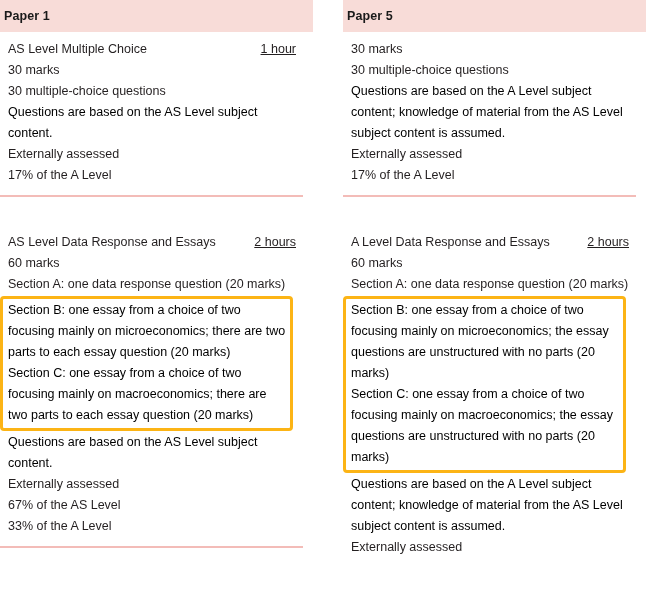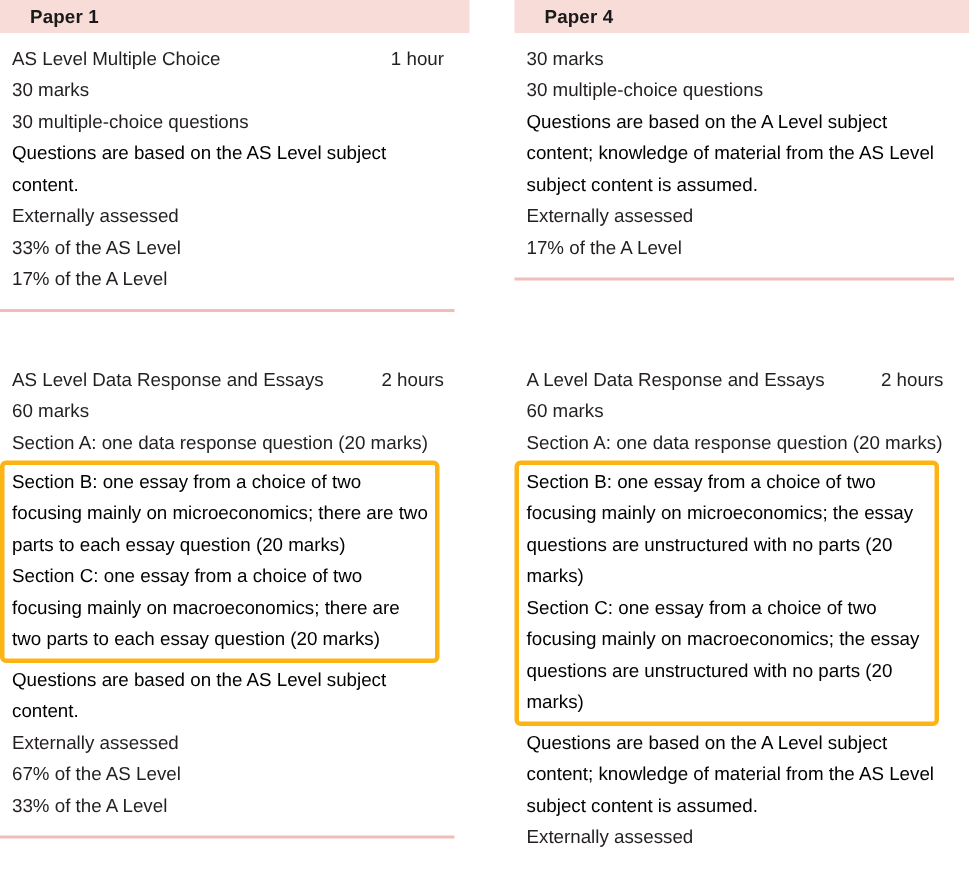--- a/index.html
+++ b/index.html
@@ -24,24 +24,24 @@
   }
 
   .spacer-col { width: 30px; }
 
   .paper-card {
     position: relative;
   }
 
   .paper-header {
     background: #f8dcd8;
-    height: 22px;
+    height: 32px;
     display: flex;
     align-items: center;
-    padding: 0 0 0 20px;
+    padding: 0 0 0 4px;
     box-sizing: border-box;
   }
   .paper-header .ptitle {
     font-size: 12.5px;
     font-weight: bold;
     color: #1a1a1a;
     letter-spacing: 0.1px;
   }
 
   .paper-body {
@@ -57,20 +57,21 @@
 
   .line-split {
     display: flex;
     justify-content: space-between;
     align-items: center;
     padding-right: 17px;
   }
   .line-split .dur {
     white-space: nowrap;
     padding-left: 12px;
+    text-decoration: underline;
   }
 
   .para {
     font-size: 12.5px;
     line-height: 21px;
     padding: 0 8px 0 8px;
     color: #000000;
   }
 
   .highlight-box {
@@ -106,31 +107,30 @@
     </div>
     <div class="paper-body">
       <div class="line line-split">
         <span>AS Level Multiple Choice</span>
         <span class="dur">1 hour</span>
       </div>
       <div class="line">30 marks</div>
       <div class="line">30 multiple-choice questions</div>
       <div class="para">Questions are based on the AS Level subject content.</div>
       <div class="line">Externally assessed</div>
-      <div class="line">33% of the AS Level</div>
       <div class="line">17% of the A Level</div>
       <div class="divider"></div>
     </div>
   </div>
 
   <div class="spacer-col"></div>
 
   <div class="paper-card">
     <div class="paper-header">
-      <span class="ptitle">Paper 4</span>
+      <span class="ptitle">Paper 5</span>
     </div>
     <div class="paper-body">
       <div class="line line-split">
       </div>
       <div class="line">30 marks</div>
       <div class="line">30 multiple-choice questions</div>
       <div class="para">Questions are based on the A Level subject content; knowledge of material from the AS Level subject content is assumed.</div>
       <div class="line">Externally assessed</div>
       <div class="line">17% of the A Level</div>
       <div class="divider"></div>

